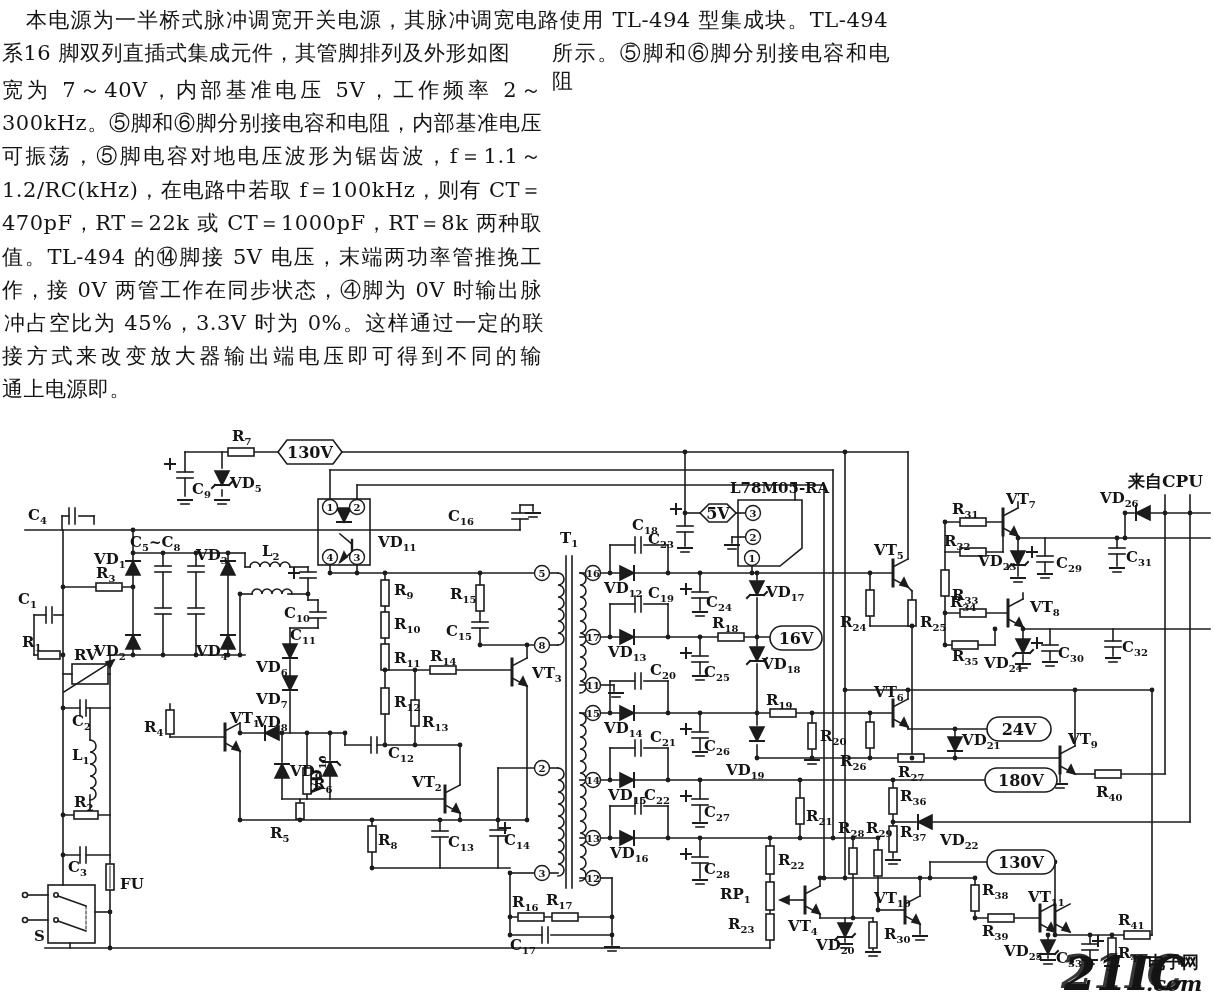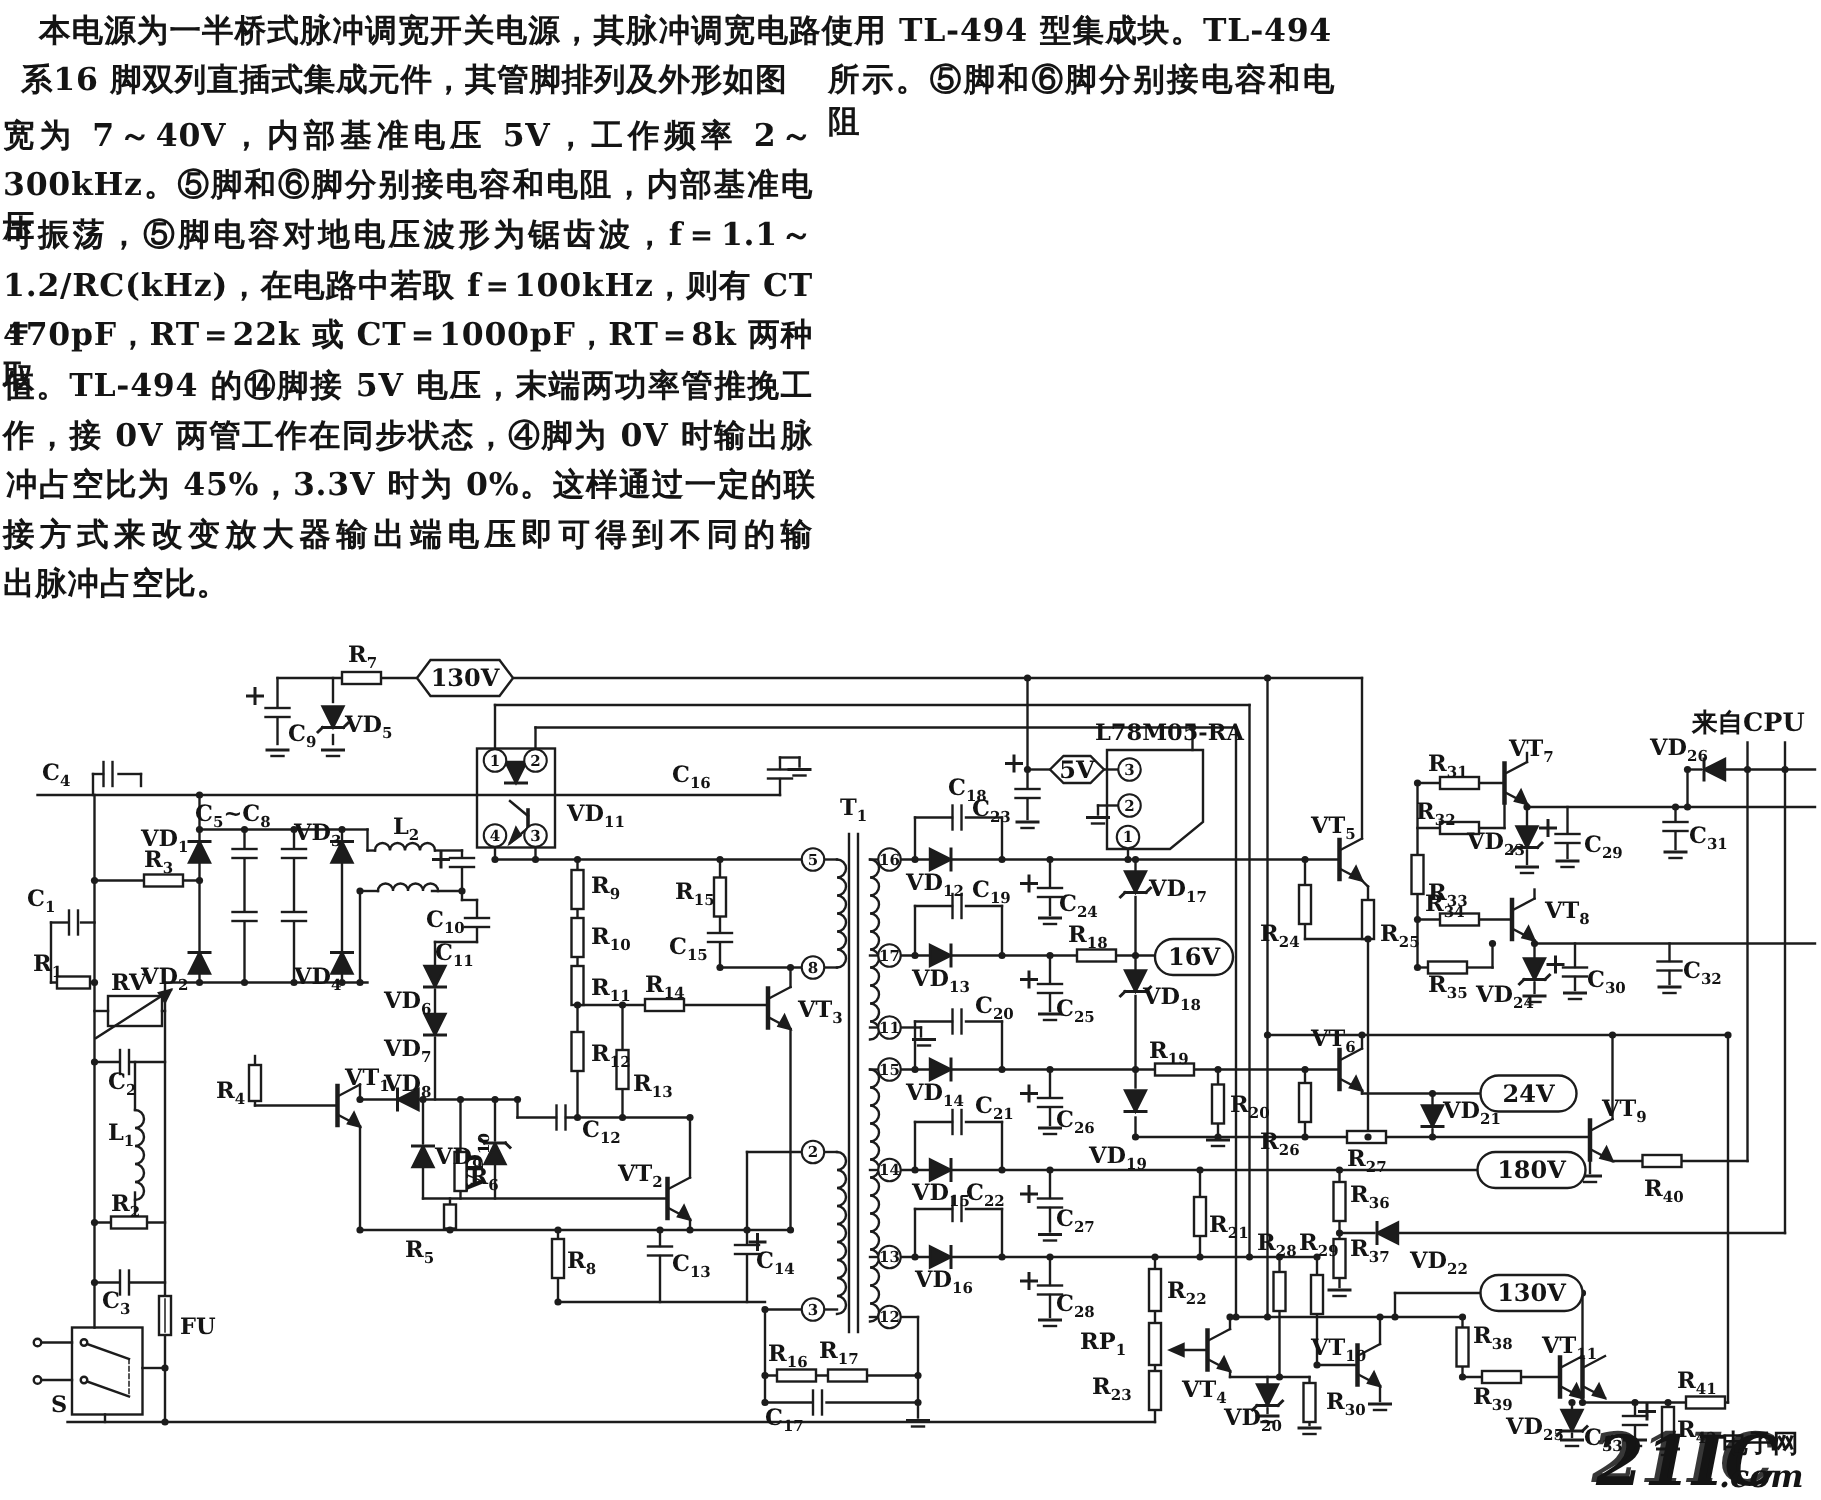--- a/index.html
+++ b/index.html
@@ -1,42 +1,42 @@
 <!DOCTYPE html>
 <html><head>
 <meta charset="utf-8">
 <style>
   html,body{margin:0;padding:0;background:#fff;}
   .page{position:relative;width:1214px;height:1000px;background:#fff;overflow:hidden;
         font-family:"DejaVu Serif","Liberation Serif",serif;color:#151515;}
-  .tl{position:absolute;font-size:21px;font-weight:700;white-space:nowrap;color:#141414;
+  .tl{position:absolute;font-size:21px;font-weight:400;white-space:nowrap;color:#141414;
       letter-spacing:0.5px;}
   .just{text-align:justify;text-align-last:justify;white-space:normal;}
   svg{position:absolute;left:0;top:0;}
   svg text{font-family:"DejaVu Serif","Liberation Serif",serif;fill:#141414;}
 </style>
 </head>
 <body>
 
 <div class="page">
 
   <div>
     <div class="tl just" style="left:26px;top:6px;width:862px">本电源为一半桥式脉冲调宽开关电源，其脉冲调宽电路使用 TL-494 型集成块。TL-494</div>
-    <div class="tl" style="left:14px;top:39px">系16 脚双列直插式集成元件，其管脚排列及外形如图</div>
+    <div class="tl" style="left:2px;top:39px">系16 脚双列直插式集成元件，其管脚排列及外形如图</div>
     <div class="tl just" style="left:552px;top:39px;width:338px">所示。⑤脚和⑥脚分别接电容和电阻</div>
     <div class="tl just" style="left:2px;top:76px;width:540px">宽为 7～40V，内部基准电压 5V，工作频率 2～</div>
     <div class="tl just" style="left:2px;top:109px;width:540px">300kHz。⑤脚和⑥脚分别接电容和电阻，内部基准电压</div>
     <div class="tl just" style="left:2px;top:142px;width:540px">可振荡，⑤脚电容对地电压波形为锯齿波，f＝1.1～</div>
     <div class="tl just" style="left:2px;top:176px;width:540px">1.2/RC(kHz)，在电路中若取 f＝100kHz，则有 CT＝</div>
     <div class="tl just" style="left:2px;top:209px;width:540px">470pF，RT＝22k 或 CT＝1000pF，RT＝8k 两种取</div>
     <div class="tl just" style="left:2px;top:243px;width:540px">值。TL-494 的⑭脚接 5V 电压，末端两功率管推挽工</div>
     <div class="tl just" style="left:2px;top:276px;width:540px">作，接 0V 两管工作在同步状态，④脚为 0V 时输出脉</div>
     <div class="tl just" style="left:4px;top:309px;width:540px">冲占空比为 45%，3.3V 时为 0%。这样通过一定的联</div>
     <div class="tl just" style="left:2px;top:342px;width:540px">接方式来改变放大器输出端电压即可得到不同的输</div>
-    <div class="tl" style="left:2px;top:375px">出脉冲占空比。</div>
+    <div class="tl" style="left:2px;top:375px">通上电源即。</div>
   </div>
 
   <svg id="cir" width="1214" height="1000" viewBox="0 0 1214 1000">
       <g stroke="#1c1c1c" stroke-width="1.6" fill="none" stroke-linecap="square">
         <line x1="185" y1="452" x2="280" y2="452"></line>
         <line x1="342" y1="452" x2="908" y2="452"></line>
         <line x1="845" y1="452" x2="845" y2="878"></line>
         <line x1="185" y1="452" x2="185" y2="472"></line>
         <line x1="185" y1="478" x2="185" y2="496"></line>
         <line x1="222" y1="452" x2="222" y2="468"></line>

